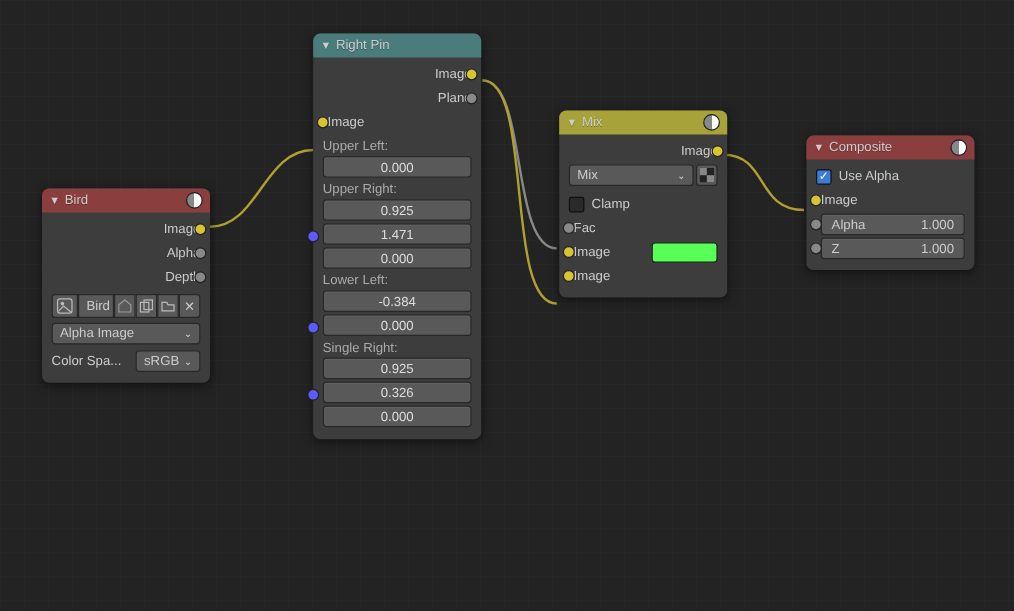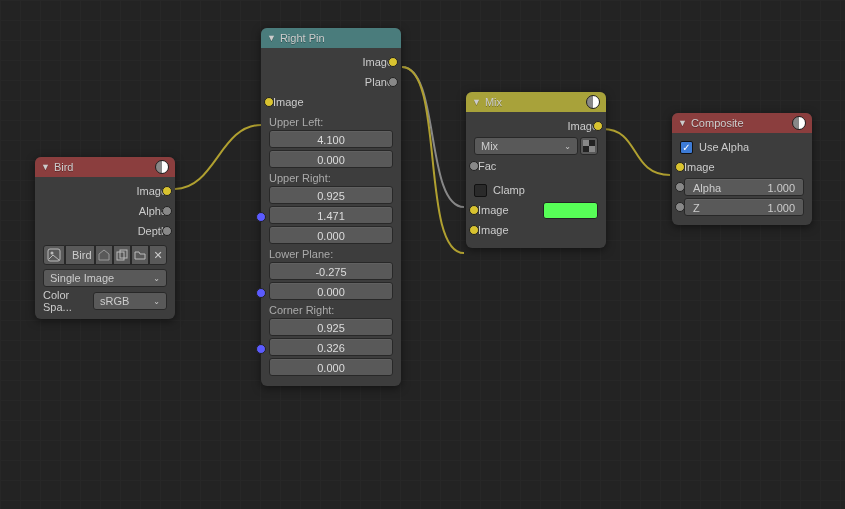--- a/index.html
+++ b/index.html
@@ -93,26 +93,26 @@
           </svg>
       </div>
       <div class="btn" style="width:18px">
         <svg width="12" height="12">
             <path d="M1 3 L5 3 L6 5 L11 5 L11 10 L1 10 Z" fill="none" stroke="#bbb"></path>
           </svg>
       </div>
       <div class="btn last" style="width:18px">✕</div>
     </div>
     <div class="select" style="margin-top:4px">
-      <span>Single Image</span>
+      <span>Alpha Image</span>
         <span class="chev">⌄</span>
     </div>
     <div class="row" style="margin-top:4px; gap:4px">
       <span style="flex:1">Color Spa...</span>
-      <div class="select" style="width:74px">
+      <div class="select" style="width:54px">
         <span>sRGB</span>
           <span class="chev">⌄</span>
       </div>
     </div>
   </div>
 </div>
 
 <div class="node" style="left:261px; top:28px; width:140px;">
   <div class="node-header hdr-teal">
     <span class="tri">▼</span>
@@ -126,39 +126,38 @@
     <div class="row right">
         <span>Plane</span>
         <span class="sock out g"></span>
       </div>
     <div class="row">
         <span class="sock in y"></span>
         <span style="padding-left:4px">Image</span>
       </div>
 
     <div class="label">Upper Left:</div>
-    <div class="numfield">4.100</div>
     <div class="numfield">0.000</div>
 
     <div class="label">Upper Right:</div>
     <div style="position:relative">
         <span class="sock in b" style="left:-13px; top:26px"></span>
     <div class="numfield">0.925</div>
     <div class="numfield">1.471</div>
     <div class="numfield">0.000</div>
       </div>
 
-    <div class="label">Lower Plane:</div>
+    <div class="label">Lower Left:</div>
     <div style="position:relative">
         <span class="sock in b" style="left:-13px; top:26px"></span>
-    <div class="numfield">-0.275</div>
-    <div class="numfield">0.000</div>
-      </div>
-
-    <div class="label">Corner Right:</div>
+    <div class="numfield">-0.384</div>
+    <div class="numfield">0.000</div>
+      </div>
+
+    <div class="label">Single Right:</div>
     <div style="position:relative">
         <span class="sock in b" style="left:-13px; top:26px"></span>
     <div class="numfield">0.925</div>
     <div class="numfield">0.326</div>
     <div class="numfield">0.000</div>
       </div>
   </div>
 </div>
 
 <div class="node" style="left:466px; top:92px; width:140px;">
@@ -178,27 +177,27 @@
           <span class="chev">⌄</span>
         </div>
       <div class="btn last" style="width:18px; background:#595959; border:1px solid #282828; border-radius:3px; display:flex; align-items:center; justify-content:center; height:18px">
         <svg width="12" height="12">
             <rect width="12" height="12" fill="#222"></rect>
             <rect x="0" y="0" width="6" height="6" fill="#888"></rect>
             <rect x="6" y="6" width="6" height="6" fill="#888"></rect>
           </svg>
       </div>
     </div>
-    <div class="row">
-        <span class="sock in g"></span>
-        <span style="padding-left:4px">Fac</span>
-      </div>
     <div class="row" style="margin-top:4px">
         <span class="chk"></span>
         <span>Clamp</span>
+      </div>
+    <div class="row">
+        <span class="sock in g"></span>
+        <span style="padding-left:4px">Fac</span>
       </div>
     <div class="row">
         <span class="sock in y"></span>
         <span style="padding-left:4px; flex:1">Image</span>
         <span class="swatch"></span>
       </div>
     <div class="row">
         <span class="sock in y"></span>
         <span style="padding-left:4px">Image</span>
       </div>

